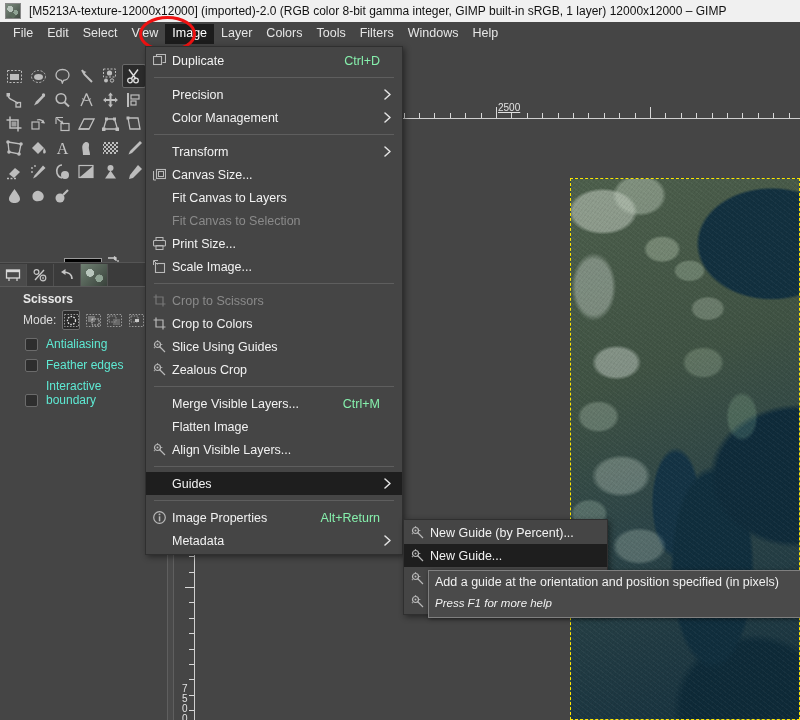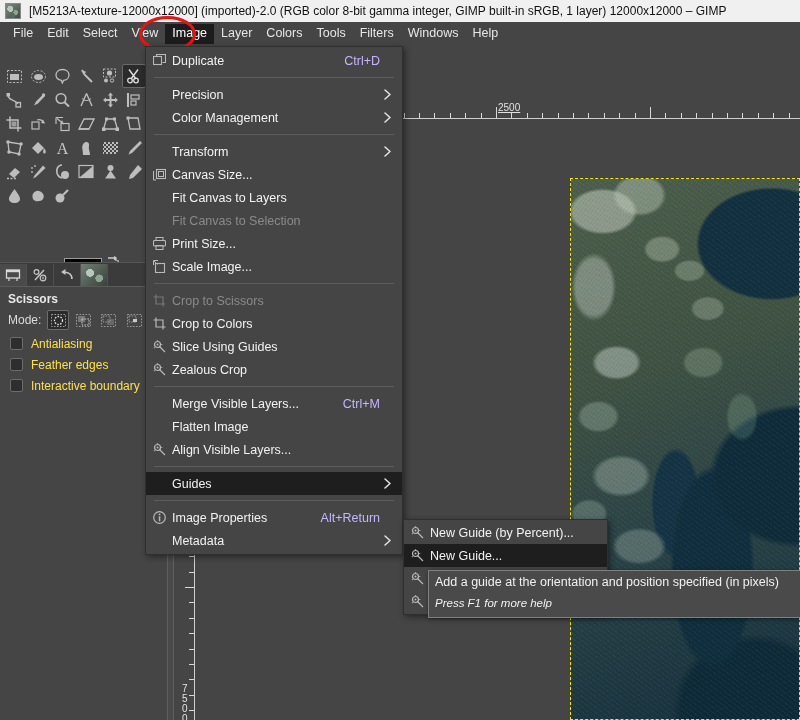--- a/index.html
+++ b/index.html
@@ -133,44 +133,44 @@
       radial-gradient(circle at 35% 40%, #b9c6bd 0 18%, transparent 19%),
       radial-gradient(circle at 70% 65%, #8fa394 0 16%, transparent 17%),
       linear-gradient(135deg, #6f8072, #39423b);
   }
 
   
   #tool-options {
     position: absolute; left: 0; top: 286px; width: 145px; height: 434px;
     background: #454545;
     border-top: 1px solid #5a5a5a;
-    padding: 2px 0 0 2px;
+    padding: 2px 0 0 17px;
   }
   #tool-title {
     color: #e8e8e8; font-size: 12px; font-weight: bold;
     padding: 3px 0 2px 6px;
   }
   #mode-row {
     display: flex; align-items: center;
     padding: 2px 0 0 6px;
     gap: 4px;
   }
   #mode-row .mode-label { color: #dcdcdc; font-size: 12px; margin-right: 2px; }
   .mode-btn {
     width: 22px; height: 20px;
     display: flex; align-items: center; justify-content: center;
     color: #bdbdbd;
     background: transparent;
   }
   .mode-btn.selected { background: #2b2b2b; border: 1px solid #6e6e6e; border-radius: 2px; }
 
   .opt-check {
-    display: flex; align-items: flex-start;
+    display: flex; align-items: flex-end;
     padding: 7px 0 0 8px;
-    color: #fde047; font-size: 12px;
+    color: #5eead4; font-size: 12px;
   }
   .opt-check .box {
     width: 13px; height: 13px;
     background: #2e2e2e;
     border: 1px solid #6b6b6b;
     border-radius: 2px;
     margin-right: 8px;
     flex: 0 0 13px;
   }
 
@@ -289,21 +289,21 @@
   }
   .mi.highlight { background: #1e1e1e; }
   .mi.disabled { color: #8a8a8a; }
   .mi .mi-icon {
     width: 26px; flex: 0 0 26px;
     display: flex; align-items: center; justify-content: center;
     color: #b9b9b9;
   }
   .mi.disabled .mi-icon { color: #777; }
   .mi .mi-label { flex: 1 1 auto; }
-  .mi .mi-accel { color: #c4b5fd; font-size: 12.5px; padding-left: 18px; }
+  .mi .mi-accel { color: #86efac; font-size: 12.5px; padding-left: 18px; }
   .mi .mi-arrow {
     width: 14px; flex: 0 0 14px;
     display: flex; align-items: center; justify-content: center;
     color: #e3e3e3;
   }
   .sep {
     height: 1px; margin: 5px 8px 5px 8px;
     background: #5e5e5e;
   }
 

